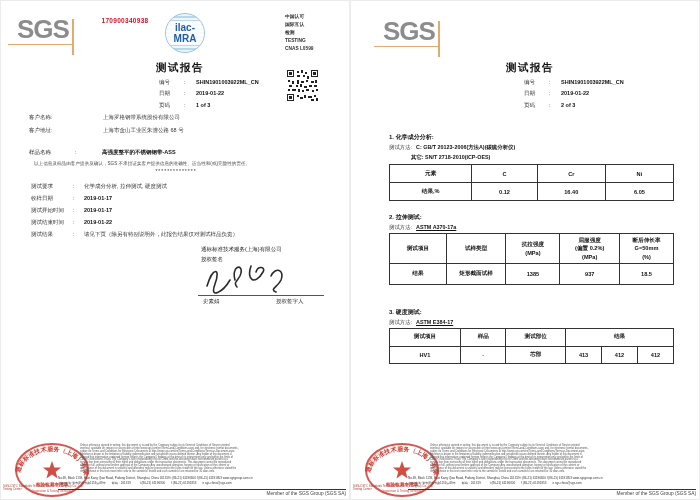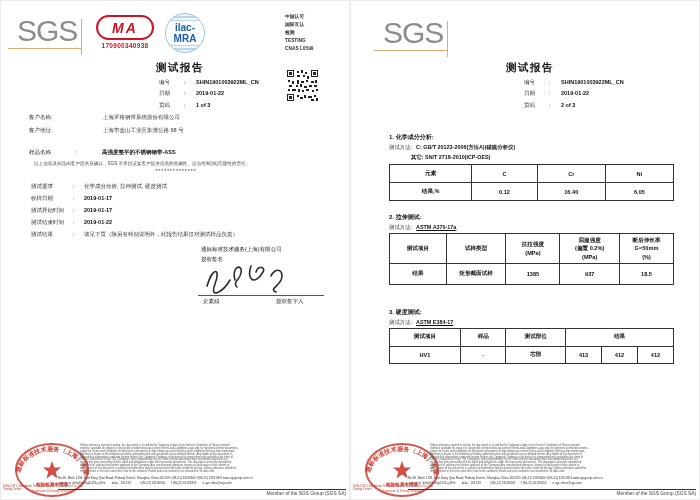--- a/index.html
+++ b/index.html
@@ -2,21 +2,21 @@
 <html><head>
 <meta charset="utf-8">
 <style>
   * { margin:0; padding:0; box-sizing:border-box; }
   html,body { width:700px; height:500px; }
   body { background:#f7f7f7; display:flex; font-family:"Liberation Sans","DejaVu Sans",sans-serif; color:#222; }
   .sheet { position:relative; width:350px; height:500px; background:#fff; border:1px solid #ececec; overflow:hidden; }
 
   
   .sgs-logo { position:absolute; }
-  .sgs-text { font-weight:normal; color:#8c8c8c; font-size:30px; line-height:1; letter-spacing:-1px; }
+  .sgs-text { font-weight:bold; color:#8c8c8c; font-size:26px; line-height:1; letter-spacing:-1px; }
   .sgs-hline { position:absolute; left:-9px; right:-5px; bottom:-3px; height:1.5px; background:#e3aa6e; }
   .sgs-vline { position:absolute; right:-5px; top:3px; height:36px; width:1.5px; background:#e3aa6e; }
   .p1-sgs { left:16px; top:15px; }
   .p2-sgs { left:32px; top:17px; }
 
   
   .ma-logo { position:absolute; left:95px; top:14px; width:58px; text-align:center; }
   .ma-box { height:25px; border:2.5px solid #cf1322; border-radius:13px; display:flex; align-items:center; justify-content:center; }
   .ma-box span { color:#cf1322; font-weight:bold; font-style:italic; font-size:14px; letter-spacing:2px; }
   .ma-num { margin-top:1.5px; color:#cf1322; font-size:6.5px; font-weight:bold; letter-spacing:.3px; }
@@ -102,23 +102,20 @@
 
 <div class="sheet">
 
   <div class="sgs-logo p1-sgs">
     <div class="sgs-text">SGS</div>
     <div class="sgs-hline"></div>
     <div class="sgs-vline"></div>
   </div>
 
   <div class="ma-logo">
-    <div class="ma-box">
-        <span>MA</span>
-      </div>
     <div class="ma-num">170900340938</div>
   </div>
 
   <div class="ilac-logo">
     <span>ilac-MRA</span>
   </div>
 
 
   <div class="cnas-text">中国认可
 国际互认

